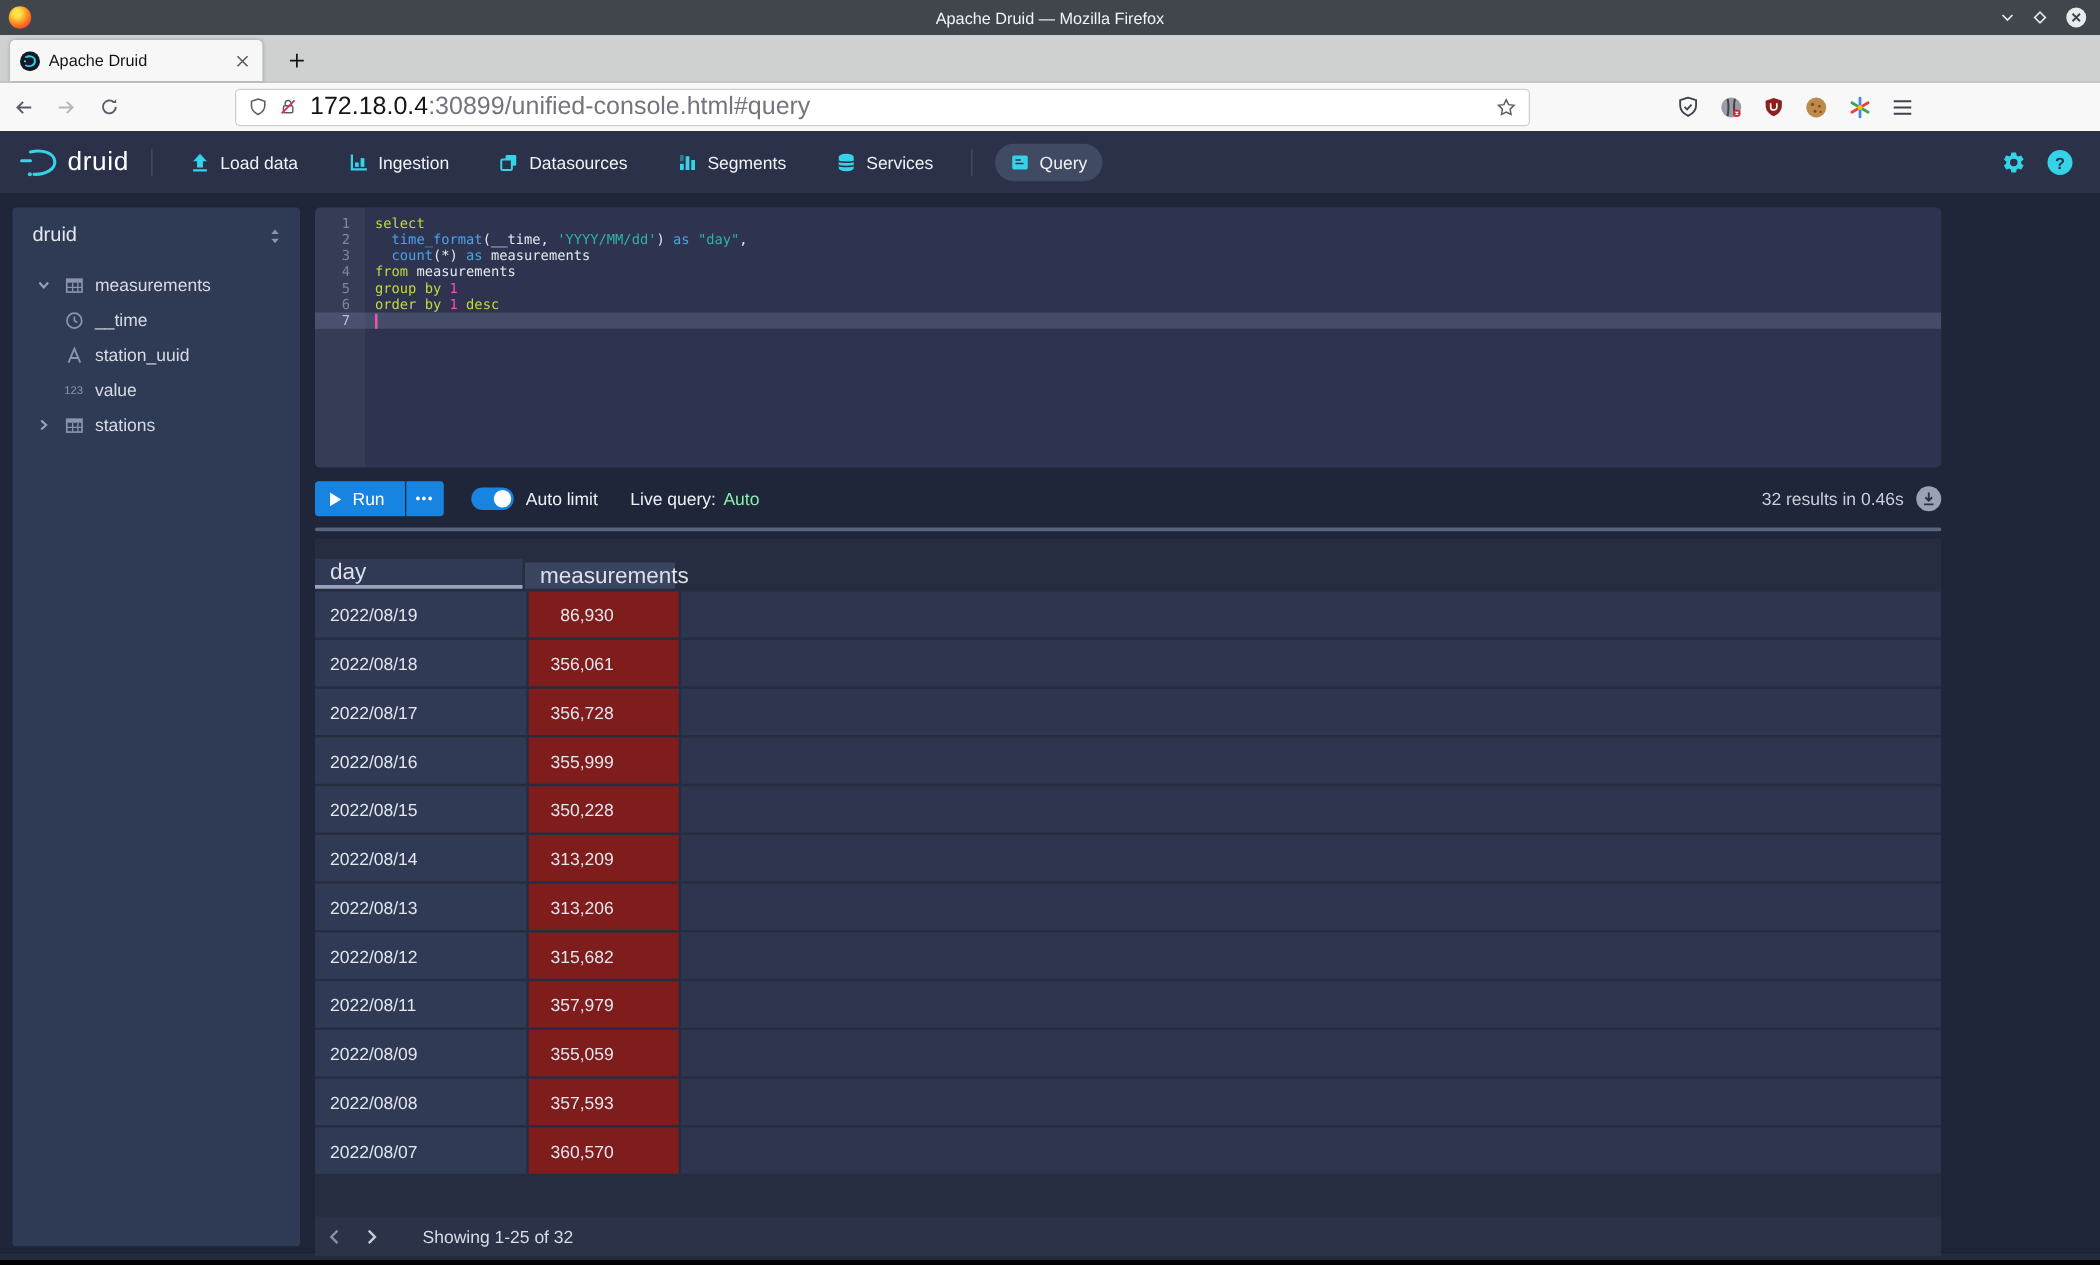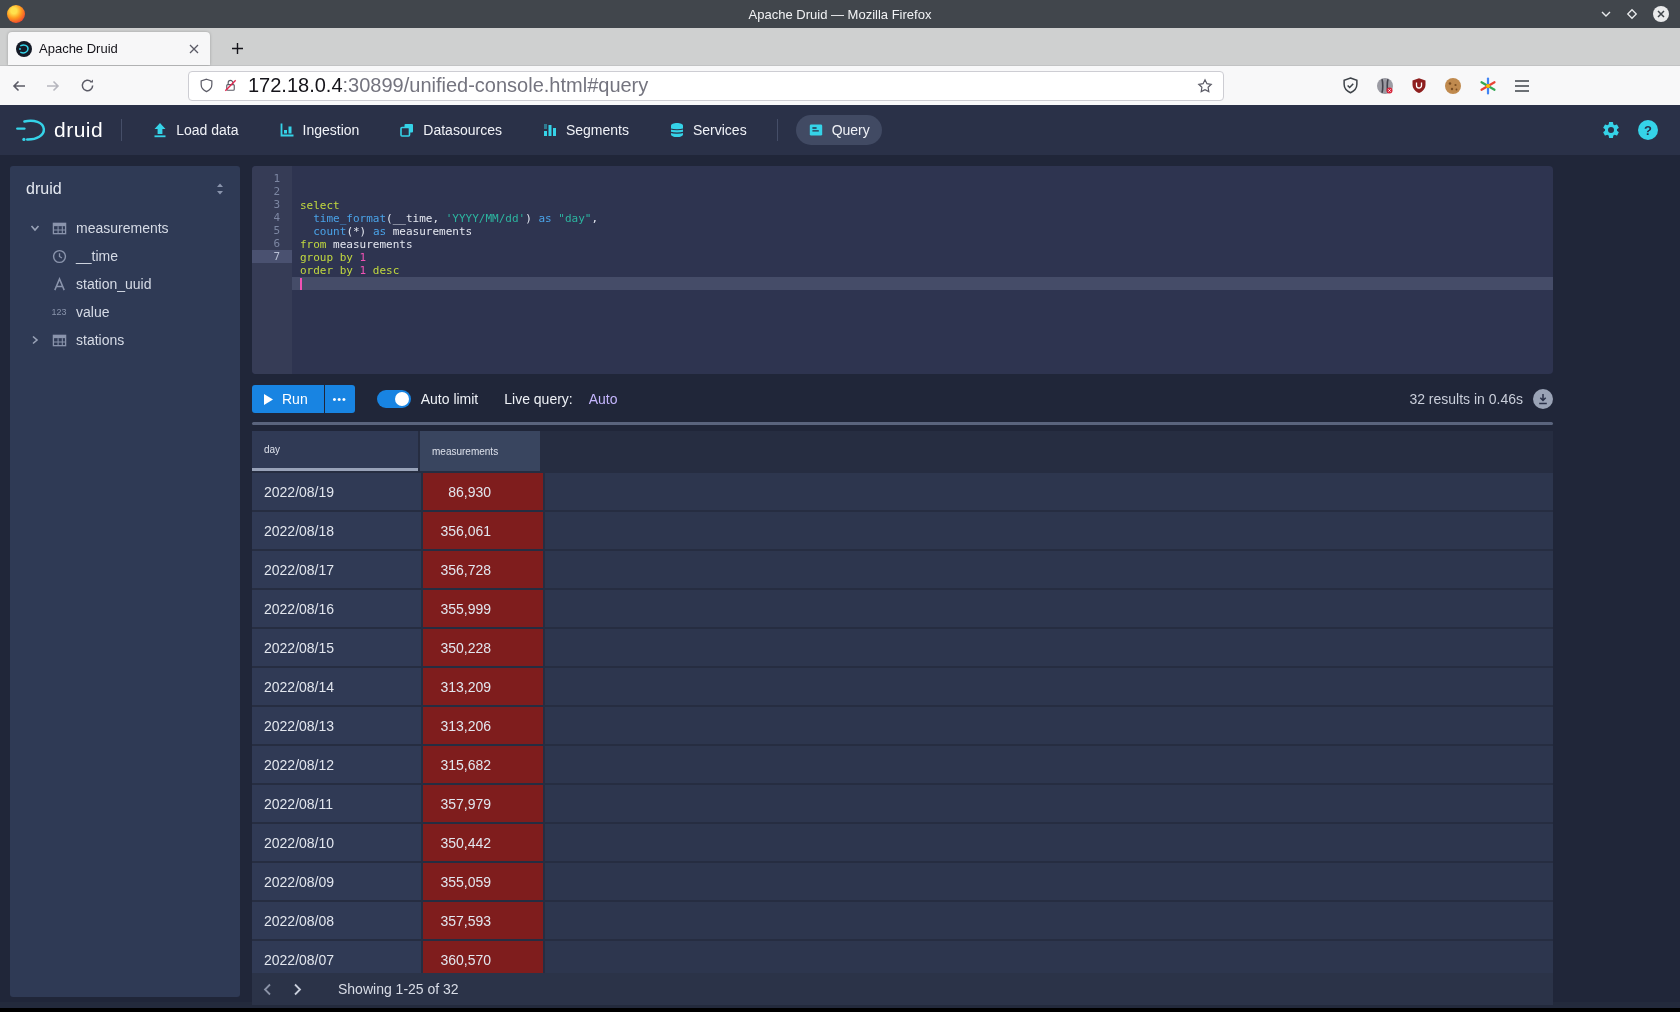--- a/index.html
+++ b/index.html
@@ -70,21 +70,21 @@
 
   
   .content { position:absolute; left:252px; top:11px; width:1301px; }
 
   
   .editor { height:208px; border-radius:4px; overflow:hidden; display:flex;
     background:#2e3450; font-family:"DejaVu Sans Mono", monospace; font-size:11px; }
   .gutter { width:40px; background:#363c56; padding-top:6px; color:#7c86a2; text-align:right; }
   .gnum { height:13px; line-height:13px; padding-right:12px; }
   .gnum.active { background:#4a5170; color:#b8bfd4; }
-  .code { flex:1; padding-top:6px; color:#e4e7f0;margin-top:27px; }
+  .code { flex:1; padding-top:6px; color:#e4e7f0; }
   .code-line { height:13px; line-height:13px; white-space:pre; padding-left:8px; }
   .code-line.active { background:#454c68; }
   .tok-kw { color:#c2d93f; }
   .tok-fn { color:#4aa3e8; }
   .tok-str { color:#2cb5a0; }
   .tok-num { color:#f052b4; }
   .cursor { display:inline-block; width:2px; height:12px; background:#f052b4; vertical-align:middle; }
 
   
   .runbar { margin-top:11px; height:28px; display:flex; align-items:center;
@@ -92,30 +92,30 @@
   .btn-run { height:28px; background:#1884e2; border:none; border-radius:3px 0 0 3px;
     color:#fff; font-size:14px; display:flex; align-items:center; gap:9px; padding:0 16px 0 12px;
     font-family:inherit; }
   .btn-more { height:28px; width:30px; background:#1884e2; border:none; border-radius:0 3px 3px 0;
     margin-left:1px; color:#fff; font-size:11px; letter-spacing:1px; }
   .switch { width:34px; height:18px; border-radius:9px; background:#1884e2; position:relative;
     margin-left:22px; }
   .knob { position:absolute; right:2px; top:2px; width:14px; height:14px; border-radius:50%; background:#fff; }
   .lbl-auto { margin-left:10px; }
   .lbl-live { margin-left:26px; }
-  .val-live { color:#c4b5fd; margin-left:16px; }
+  .val-live { color:#86efac; margin-left:6px; }
   .summary { margin-left:auto; color:#c9ceda; }
   .dl-circle { width:20px; height:20px; border-radius:50%; background:#9aa3b6; margin-left:10px;
     display:flex; align-items:center; justify-content:center; }
 
   .splitter { margin-top:9px; height:3px; background:#5a647d; border-radius:2px; }
 
   
   .results { margin-top:6px; background:#262d41; }
-  .thead { display:flex; gap:2px; height:40px; font-size:10px; color:#dce0ea; }
+  .thead { display:flex; gap:2px; height:40px; font-size:18px; color:#dce0ea;align-items:flex-end; }
   .th { display:flex; align-items:center; padding-left:12px; }
   .th-day { width:166px; background:#303a55; border-bottom:3px solid #98a2b8; }
   .th-meas { width:120px; background:#39455f; }
   .tbody { margin-top:2px; height:500px; overflow:hidden; }
   .trow { display:flex; gap:2px; height:37px; margin-bottom:2px; font-size:14px; color:#e2e6ee; }
   .td { display:flex; align-items:center; padding-left:12px; }
   .td-day { width:169px; background:#303a55; }
   .td-meas { width:120px; background:#7f1d1d; }
   .numwrap { display:inline-block; min-width:56px; text-align:right; }
   .td-fill { flex:1; background:#2d364e; }
@@ -499,27 +499,20 @@
             </div>
 
             <div class="trow">
               <div class="td td-day">2022/08/11</div>
               <div class="td td-meas">
                 <span class="numwrap">357,979</span>
               </div>
               <div class="td-fill"></div>
             </div>
 
-            <div class="trow">
-              <div class="td td-day">2022/08/10</div>
-              <div class="td td-meas">
-                <span class="numwrap">350,442</span>
-              </div>
-              <div class="td-fill"></div>
-            </div>
 
             <div class="trow">
               <div class="td td-day">2022/08/09</div>
               <div class="td td-meas">
                 <span class="numwrap">355,059</span>
               </div>
               <div class="td-fill"></div>
             </div>
 
             <div class="trow">

